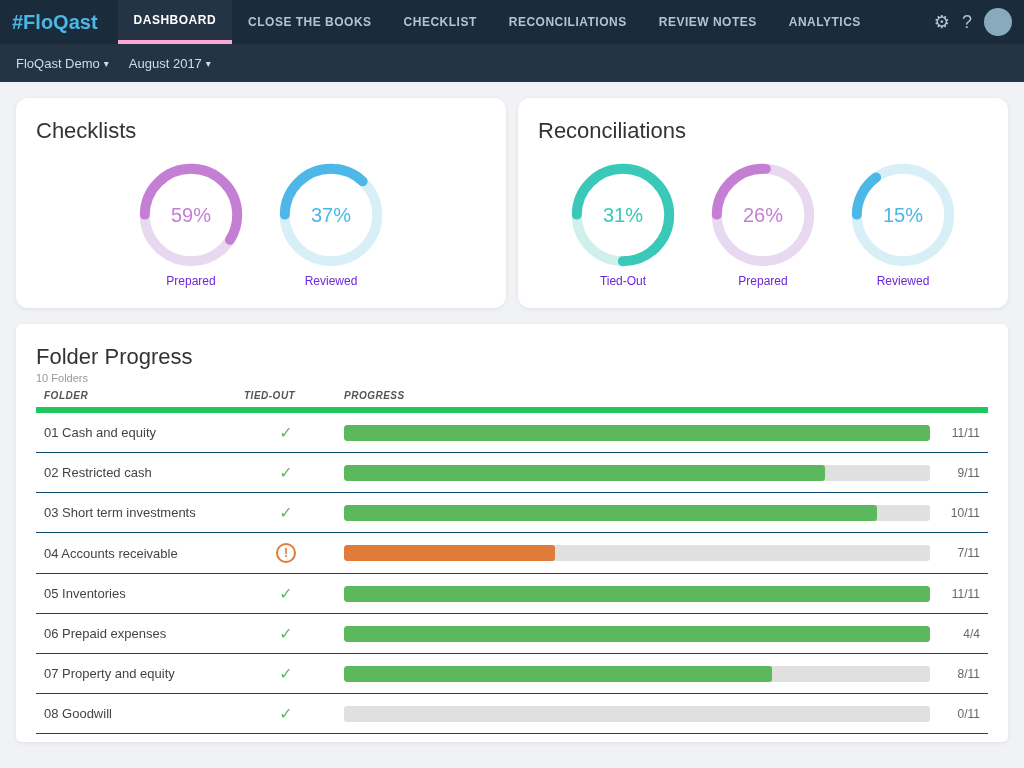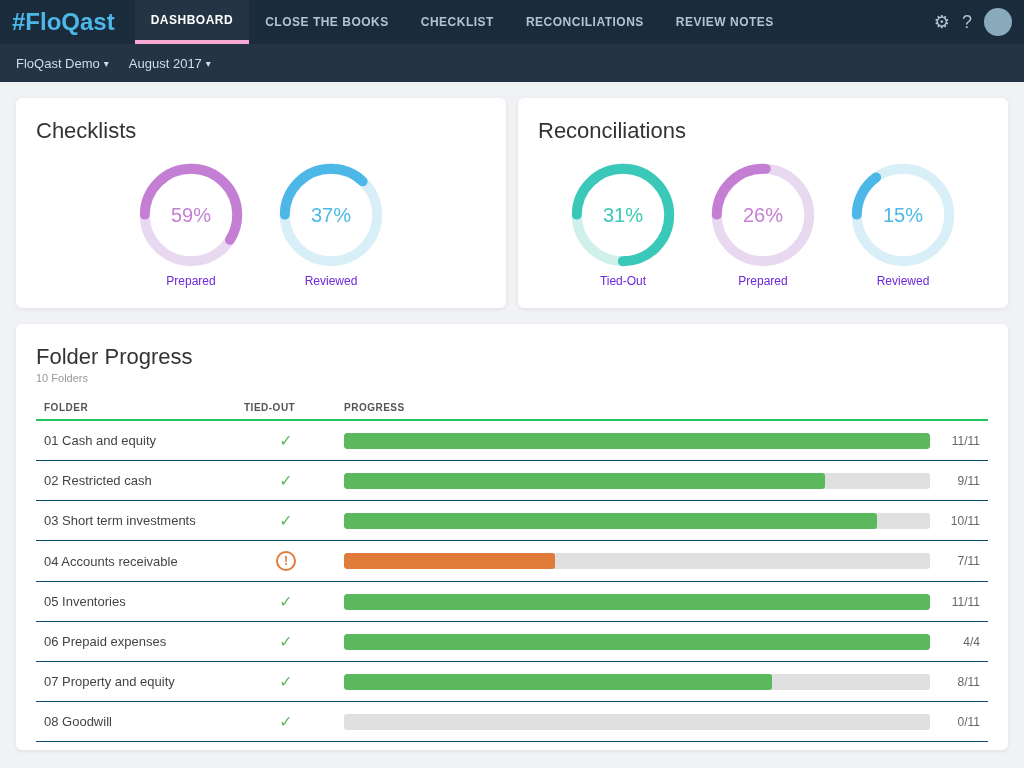--- a/index.html
+++ b/index.html
@@ -1,58 +1,58 @@
 <!DOCTYPE html>
 <html><head>
   <meta charset="utf-8">
   <style>
     * { box-sizing: border-box; margin: 0; padding: 0; }
     body { font-family: 'Helvetica Neue', Arial, sans-serif; background: #f0f2f5; color: #333; font-size: 13px; }
 
     
     .nav { background: #1a2b3c; display: flex; align-items: center; height: 44px; padding: 0 12px; }
-    .nav-logo { color: #4db8e8; font-weight: bold; font-size: 24px; margin-right: 20px; }
+    .nav-logo { color: #4db8e8; font-weight: bold; font-size: 20px; margin-right: 20px; }
     .nav-items { display: flex; flex: 1; }
     .nav-item { color: #aec; padding: 0 16px; height: 44px; display: flex; align-items: center; font-size: 12px; font-weight: 600; letter-spacing: 0.5px; cursor: pointer; text-transform: uppercase; color: #b0c4d4; }
     .nav-item.active { background: #243444; color: #fff; border-bottom: 4px solid #f9a8d4; }
     .nav-icons { display: flex; gap: 12px; align-items: center; }
     .nav-icon { color: #b0c4d4; font-size: 18px; cursor: pointer; }
     .nav-avatar { width: 28px; height: 28px; border-radius: 50%; background: #8ab; cursor: pointer; }
 
     
     .subheader { background: #243444; padding: 8px 16px; display: flex; align-items: center; gap: 20px; height: 38px; }
     .subheader-item { color: #cde; font-size: 13px; cursor: pointer; display: flex; align-items: center; gap: 4px; }
     .chevron { font-size: 10px; }
 
     
     .main { padding: 16px; }
 
     
     .cards-row { display: flex; gap: 12px; margin-bottom: 16px; }
 
-    .card { background: #fff; border-radius: 6px; padding: 20px; flex: 1; box-shadow: 0 1px 4px rgba(0,0,0,0.08); }
+    .card { background: #fff; border-radius: 12px; padding: 20px; flex: 1; box-shadow: 0 1px 4px rgba(0,0,0,0.08); }
     .card-title { font-size: 22px; font-weight: 300; color: #333; margin-bottom: 16px; }
 
     .donut-row { display: flex; gap: 30px; justify-content: center; align-items: flex-start; }
 
     .donut-container { display: flex; flex-direction: column; align-items: center; }
     .donut-label { font-size: 12px; color: #6d28d9; margin-top: 4px; }
 
     
     .donut-wrap { position: relative; width: 110px; height: 110px; }
     .donut-wrap svg { width: 110px; height: 110px; }
     .donut-center { position: absolute; top: 50%; left: 50%; transform: translate(-50%, -50%); text-align: center; font-size: 20px; font-weight: 300; }
 
     
     .folder-section { background: #fff; border-radius: 6px; padding: 20px 20px 8px; box-shadow: 0 1px 4px rgba(0,0,0,0.08); }
     .folder-title { font-size: 22px; font-weight: 300; margin-bottom: 2px; }
-    .folder-subtitle { font-size: 11px; color: #999; margin-bottom: 12px; }
+    .folder-subtitle { font-size: 11px; color: #999; margin-bottom: 0; }
 
     .folder-table { width: 100%; border-collapse: collapse; }
-    .folder-table thead tr { border-bottom: 2px solid #22c55e; }
+    .folder-table thead tr { border-bottom: 6px solid #22c55e; font-style: italic; }
     .folder-table th { text-align: left; font-size: 10px; font-weight: 700; color: #555; padding: 6px 8px; letter-spacing: 0.5px; text-transform: uppercase; }
     .folder-table th.col-folder { width: 200px; }
     .folder-table th.col-tiedout { width: 100px; }
     .folder-table th.col-progress { }
 
     .folder-table tbody tr { border-bottom: 1px solid #0c4a6e; }
     .folder-table td { padding: 10px 8px; vertical-align: middle; }
     .folder-table td.col-folder { font-size: 13px; color: #444; }
     .folder-table td.col-tiedout { text-align: center; }
     .folder-table td.col-count { text-align: right; font-size: 12px; color: #666; width: 50px; }
@@ -67,20 +67,21 @@
 <body>
 
 <nav class="nav">
   <div class="nav-logo">#FloQast</div>
   <div class="nav-items" id="nav-items">
       <div class="nav-item active">DASHBOARD</div>
       <div class="nav-item">CLOSE THE BOOKS</div>
       <div class="nav-item">CHECKLIST</div>
       <div class="nav-item">RECONCILIATIONS</div>
       <div class="nav-item">REVIEW NOTES</div>
+      <div class="nav-item">ANALYTICS</div>
     </div>
   <div class="nav-icons">
     <span class="nav-icon">⚙</span>
     <span class="nav-icon">?</span>
     <div class="nav-avatar"></div>
   </div>
 </nav>
 
 <div class="subheader">
   <div class="subheader-item">

